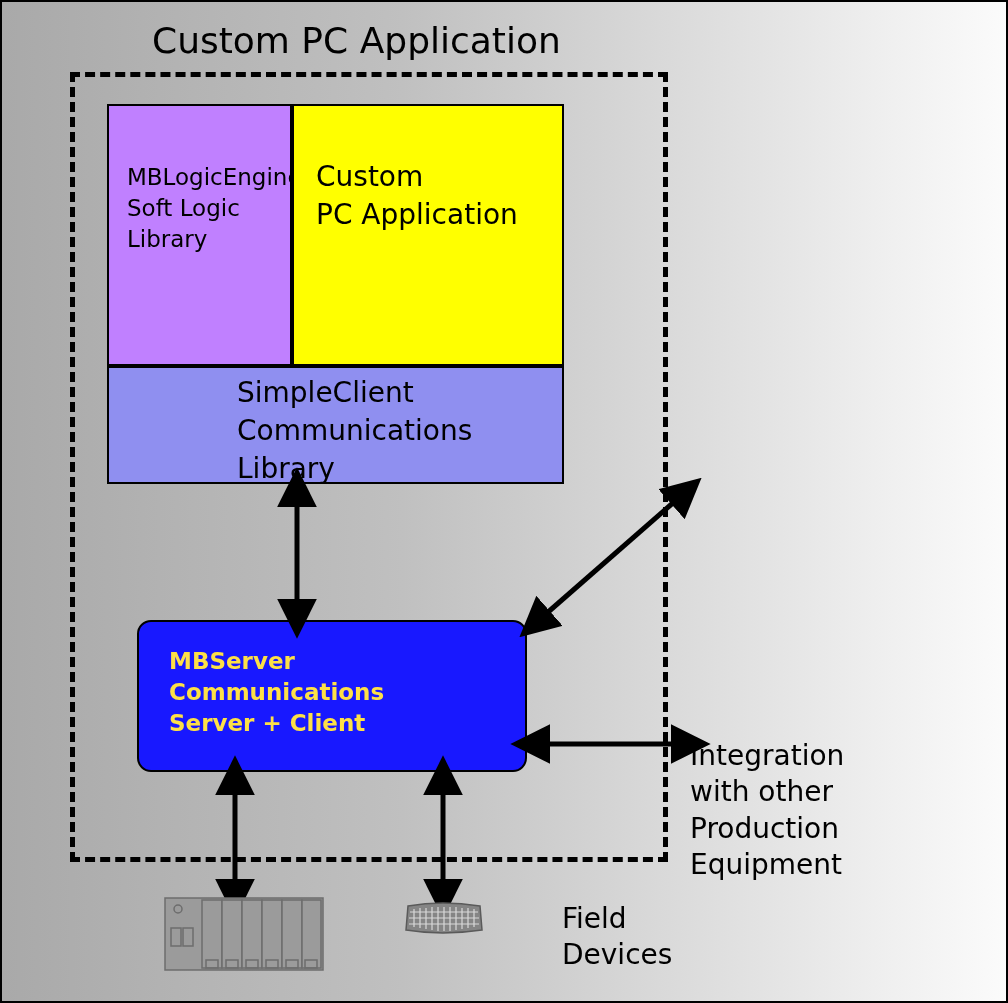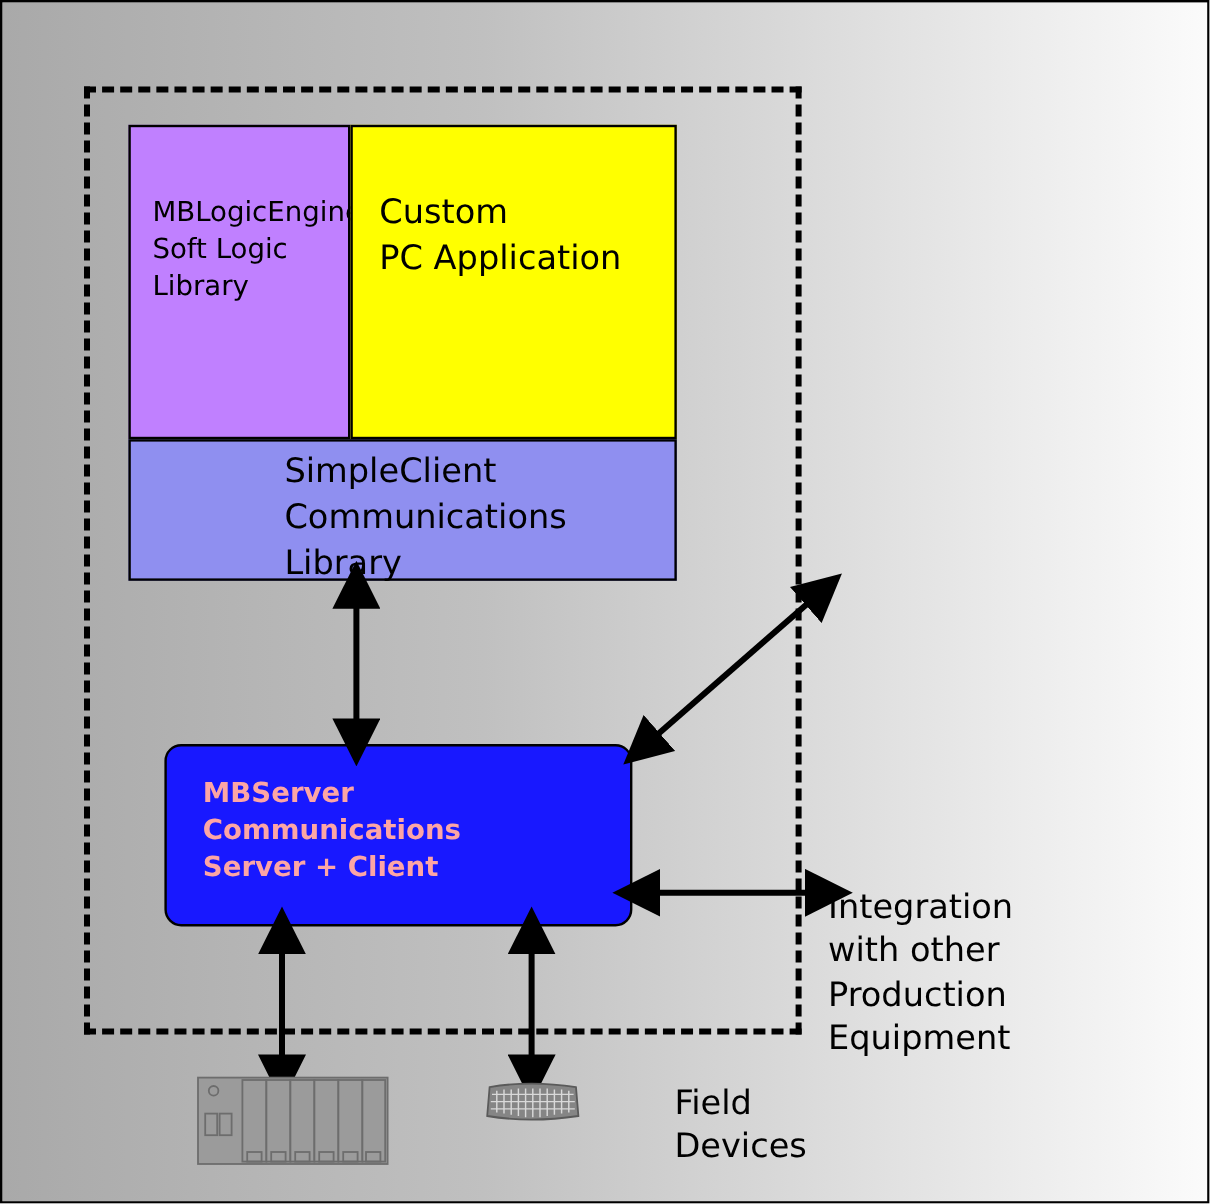--- a/index.html
+++ b/index.html
@@ -72,21 +72,21 @@
   .box-blue {
     left: 135px;
     top: 618px;
     width: 390px;
     height: 152px;
     background: #1818ff;
     border-radius: 14px;
     padding: 24px 14px 12px 30px;
     font-size: 23px;
     font-weight: 600;
-    color: #fca5a5;
+    color: #fde047;
     line-height: 1.35;
   }
   .label {
     position: absolute;
     font-size: 28px;
     line-height: 1.3;
     color: #000;
   }
   .label-enterprise { left: 688px; top: 416px; }
   .label-integration { left: 688px; top: 736px; }
@@ -97,20 +97,21 @@
     width: 1008px;
     height: 1003px;
     pointer-events: none;
   }
 </style>
 </head>
 <body>
 
 <div class="canvas">
 
+  <div class="title">Custom PC Application</div>
 
   <div class="dashed-box"></div>
 
   <div class="box box-purple">
     <span>MBLogicEngine<br>Soft Logic<br>Library</span>
   </div>
 
   <div class="box box-yellow">
     <span>Custom<br>PC Application</span>
   </div>

